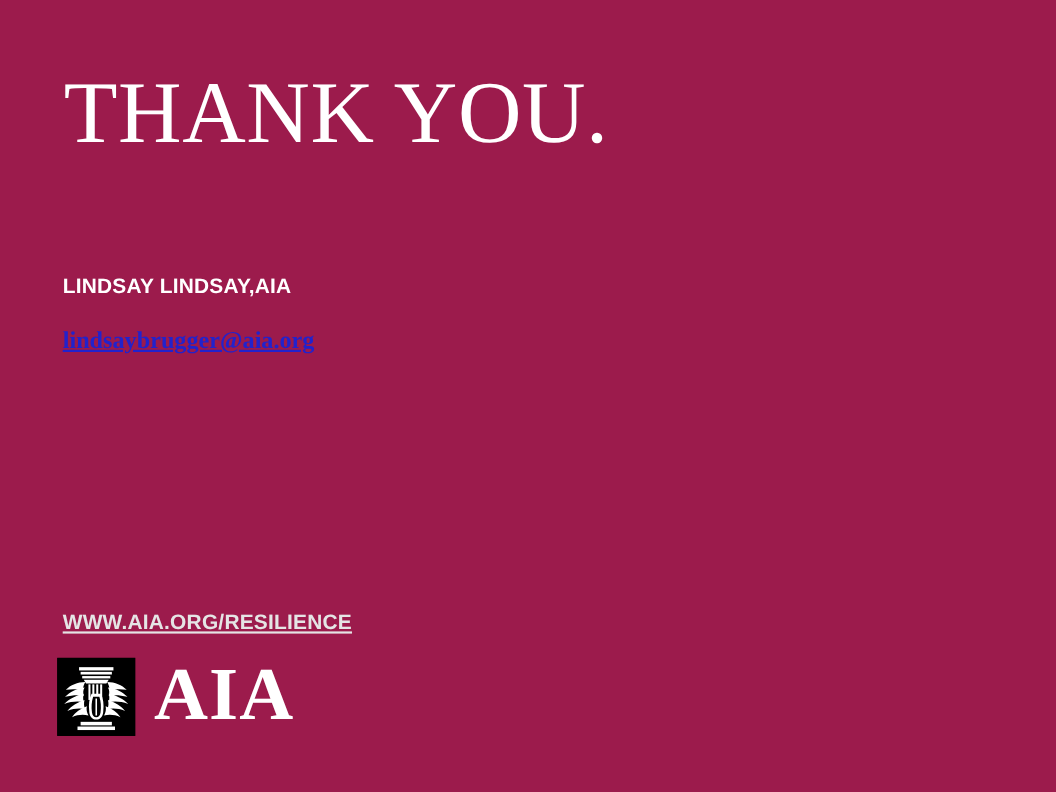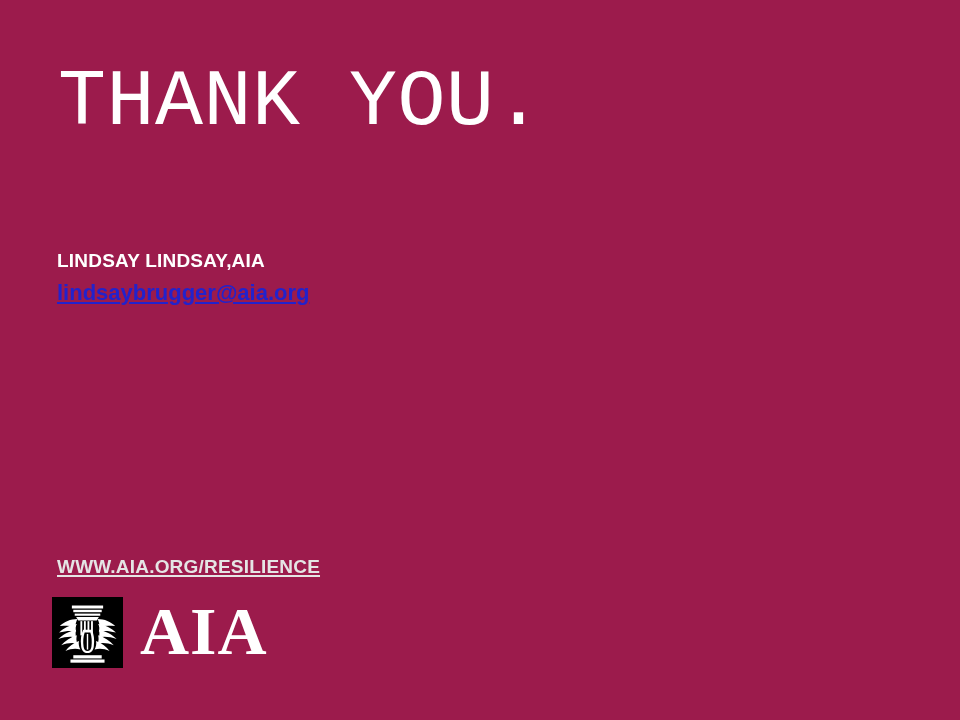--- a/index.html
+++ b/index.html
@@ -18,21 +18,21 @@
     width: 960px;
     height: 720px;
     background: #9C1B4C;
   }
 
   
   #title {
     position: absolute;
     left: 58px;
     top: 60px;
-    font-family: Liberation Mono, monospace;
+    font-family: Liberation Serif, serif;
     font-weight: 300;
     font-size: 80px;
     line-height: 86px;
     letter-spacing: 0.5px;
     color: #FFFFFF;
     white-space: nowrap;
   }
 
   
   #contact-block {
@@ -45,22 +45,22 @@
     font-family: "Liberation Sans", sans-serif;
     font-weight: bold;
     font-size: 19px;
     line-height: 26px;
     color: #FFFFFF;
     letter-spacing: 0.2px;
     white-space: nowrap;
   }
   #email-link {
     display: inline-block;
-    margin-top: 6px;
-    font-family: Liberation Sans, sans-serif;
+    margin-top: 22px;
+    font-family: Liberation Serif, serif;
     font-weight: bold;
     font-size: 22px;
     line-height: 26px;
     color: #2222CC;
     text-decoration: underline;
     text-decoration-thickness: 2px;
     text-underline-offset: 2px;
     letter-spacing: 0px;
     white-space: nowrap;
     cursor: pointer;
@@ -84,21 +84,21 @@
     cursor: pointer;
   }
 
   
   #logo {
     position: absolute;
     left: 52px;
     top: 597px;
     height: 72px;
     display: flex;
-    align-items: flex-start;
+    align-items: center;
   }
   #logo-mark {
     width: 71px;
     height: 71px;
     background: #000000;
     display: block;
     flex: 0 0 auto;
   }
   #logo-wordmark {
     margin-left: 17px;

